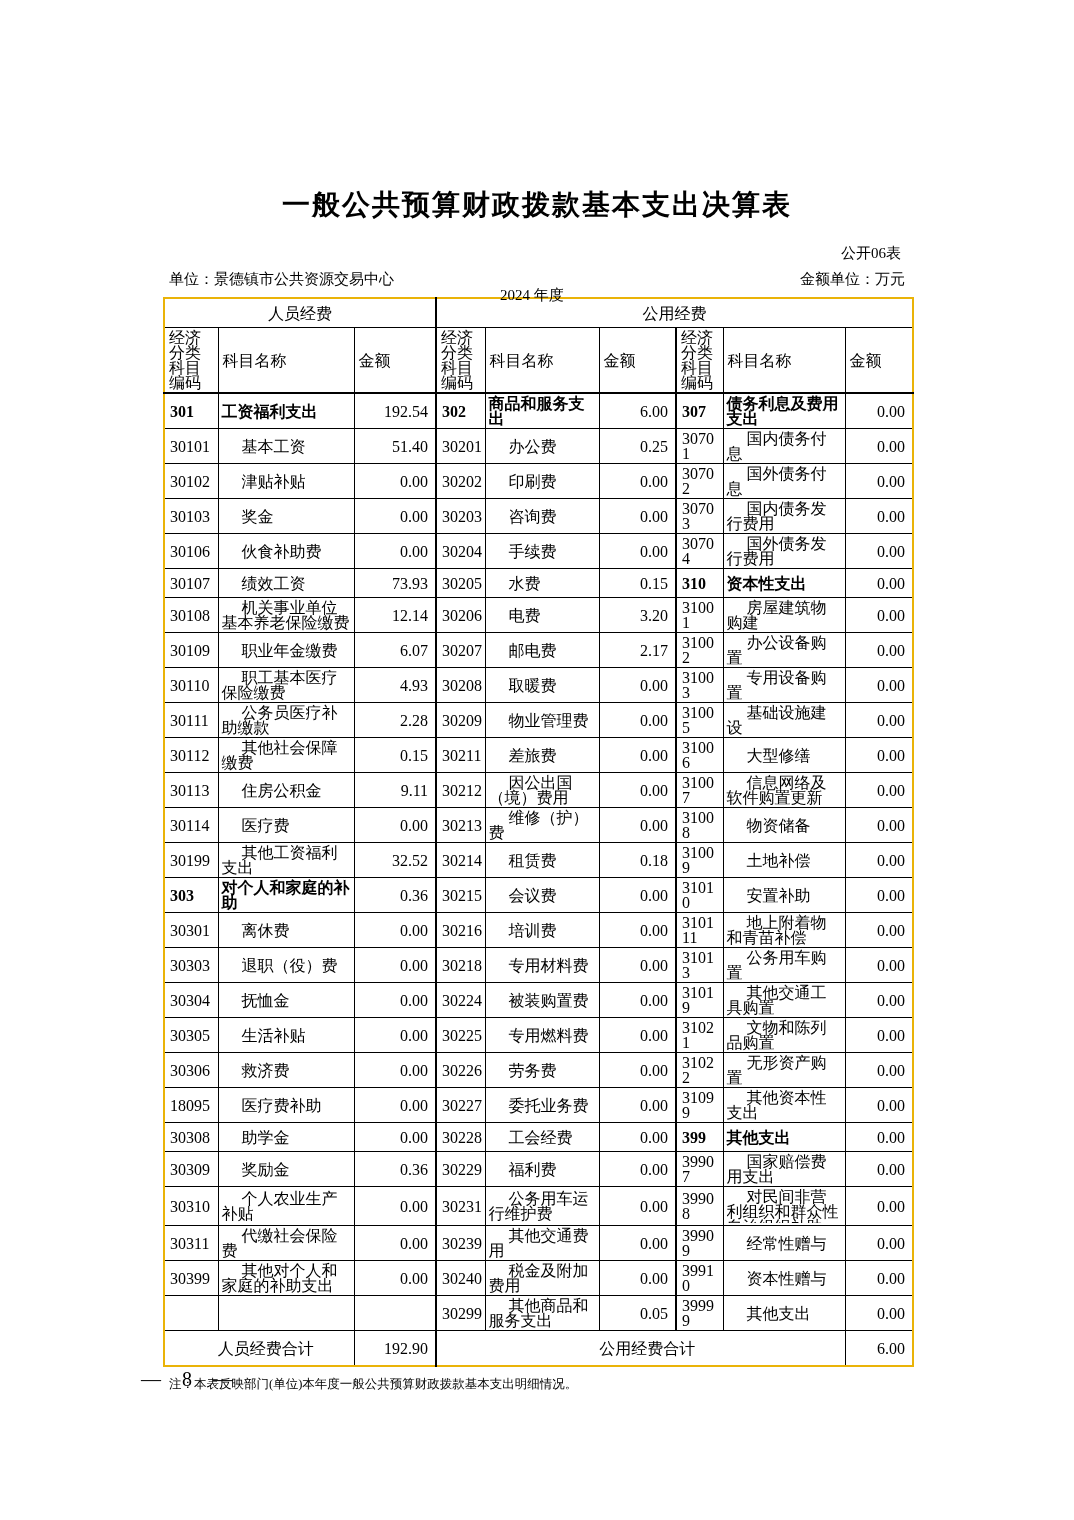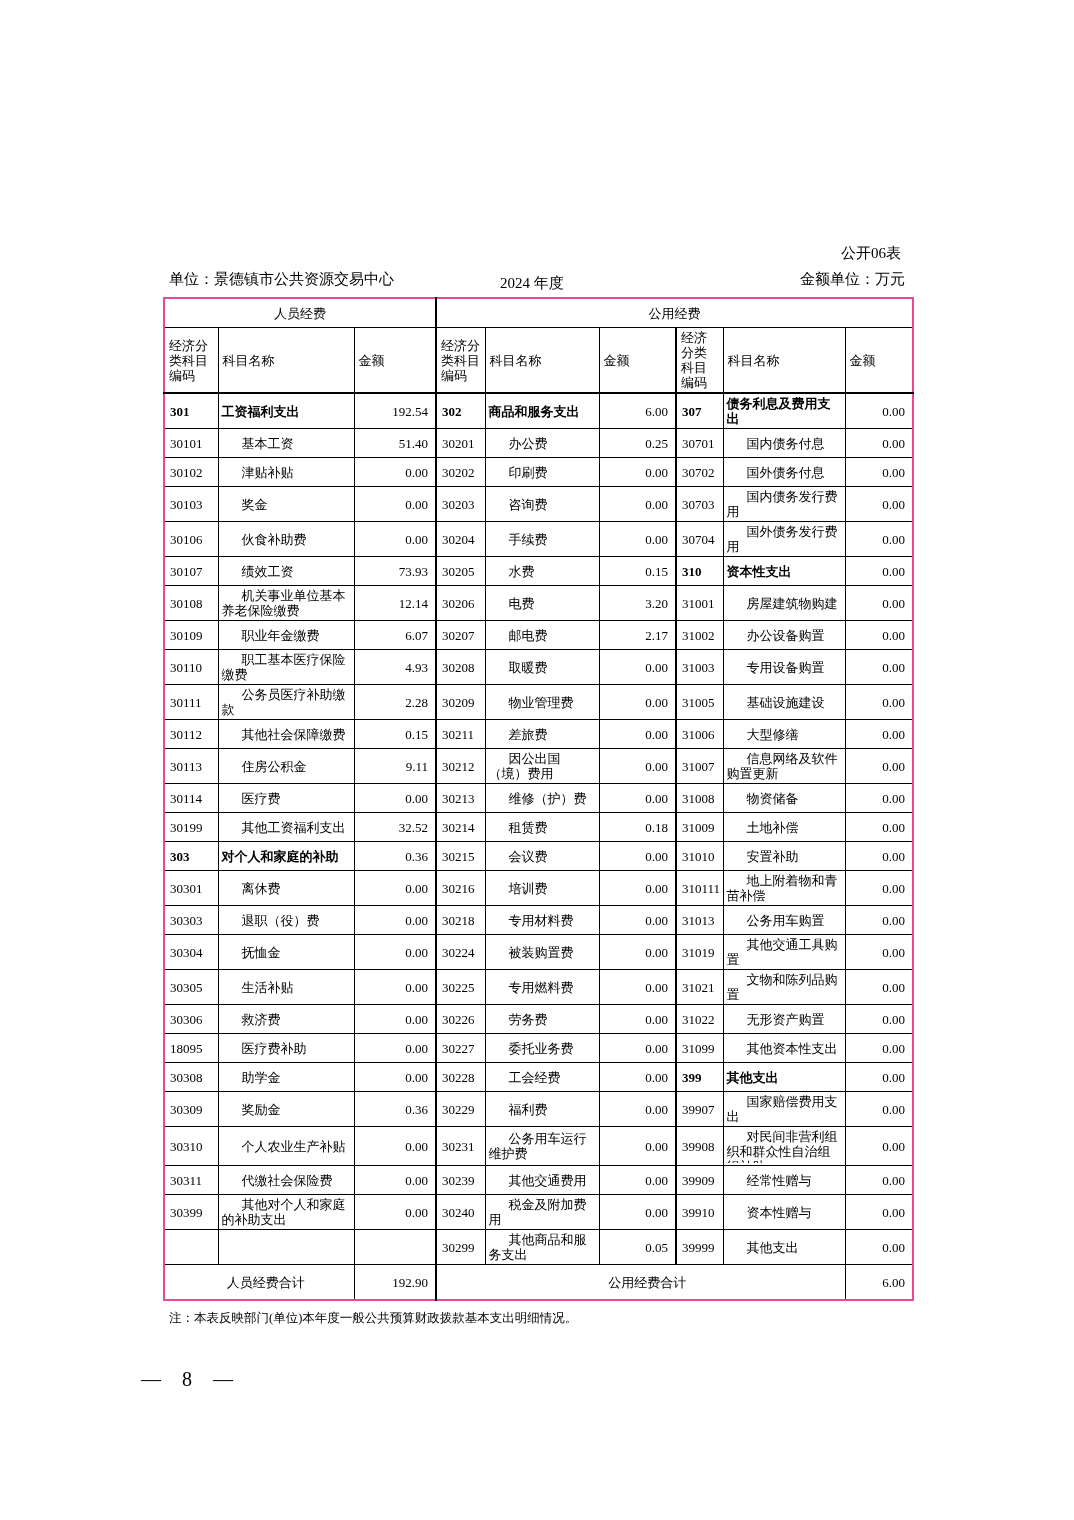--- a/index.html
+++ b/index.html
@@ -20,29 +20,29 @@
   .table-area {
     position:absolute; left:163px; top:244px; width:742px;
   }
   .table-no {
     text-align:right; font-size:15px; padding-right:4px;
   }
   .meta-row {
     position:relative; margin-top:7px; height:22px; font-size:15px;
   }
   .meta-unit { position:absolute; left:6px; top:0; }
-  .meta-year { position:absolute; left:337px; top:4px; }
+  .meta-year { position:absolute; left:337px; top:16px; }
   .meta-amount-unit { position:absolute; right:0; top:0; }
   table.budget {
     margin-top:5px;
     border-collapse:collapse;
     table-layout:fixed;
     width:749px;
-    border:2px solid #ec4899;
-    font-size:13px;
+    border:2px solid #eab308;
+    font-size:16px;
   }
   table.budget th, table.budget td {
     border:1px solid #000;
     vertical-align:middle;
     line-height:15px;
     word-break:break-all;
   }
   th.gh { height:26px; font-weight:normal; text-align:center; }
   th.ch { height:60px; font-weight:normal; text-align:left; padding:2px 4px; }
   .gsep { border-left:2px solid #000 !important; }
@@ -61,20 +61,21 @@
   }
   .page-number {
     position:absolute; left:141px; top:1368px;
     font-size:20px; letter-spacing:8px;
   }
 </style>
 </head>
 <body>
 
 <div class="page">
+  <h1 class="doc-title">一般公共预算财政拨款基本支出决算表</h1>
 
   <div class="table-area">
     <div class="table-no">公开06表</div>
     <div class="meta-row">
       <span class="meta-unit">单位：景德镇市公共资源交易中心</span>
       <span class="meta-year">2024 年度</span>
       <span class="meta-amount-unit">金额单位：万元</span>
     </div>
 
     <table class="budget">

